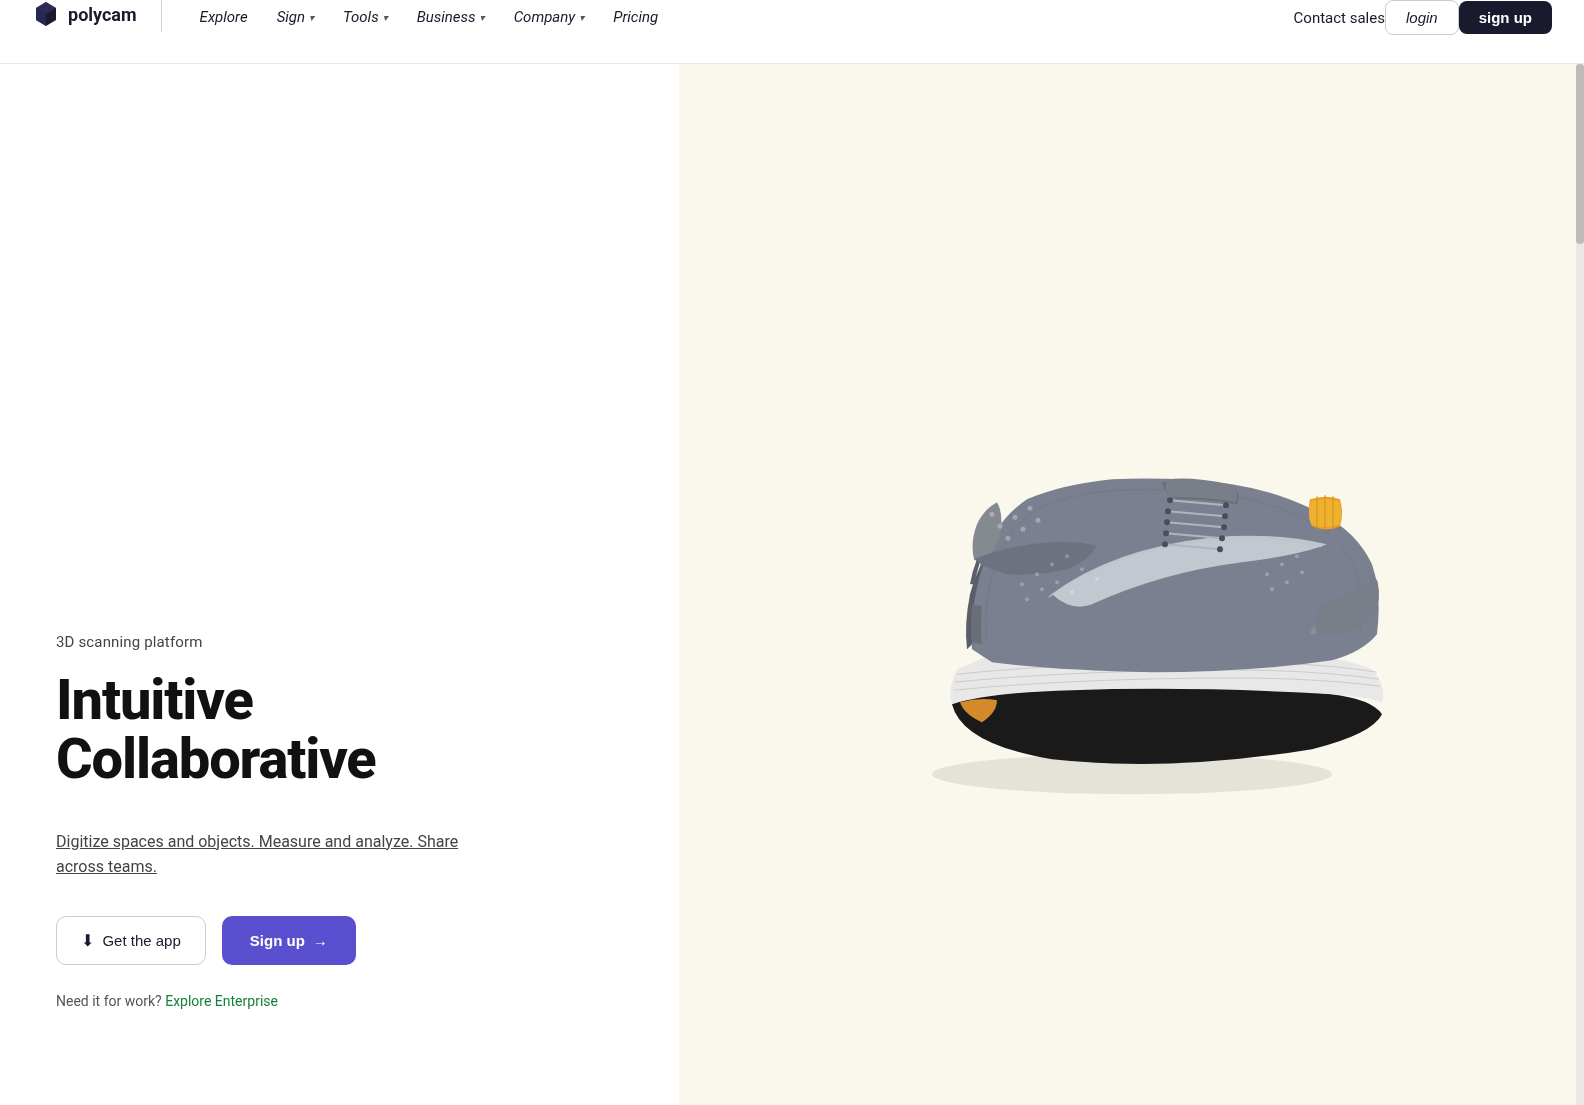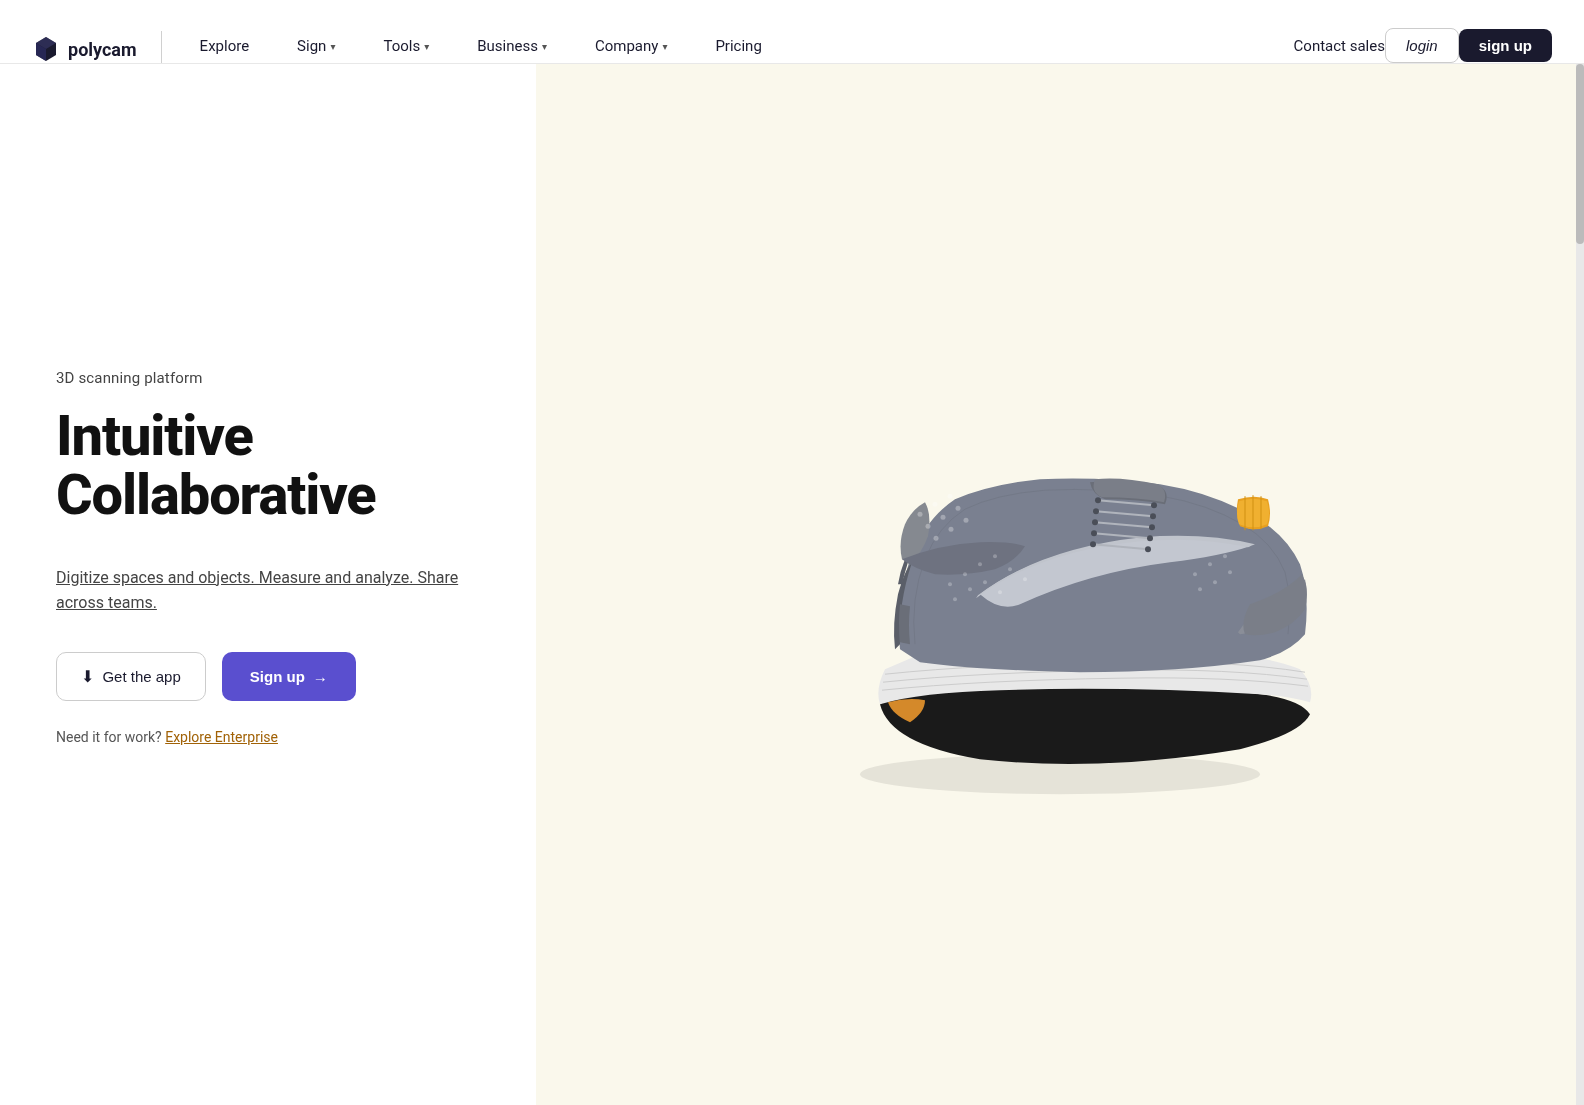--- a/index.html
+++ b/index.html
@@ -7,21 +7,21 @@
       font-family: -apple-system, BlinkMacSystemFont, 'Segoe UI', Roboto, sans-serif;
       background: #fff;
       width: 1584px;
       min-height: 1105px;
       overflow-x: hidden;
     }
 
     
     nav {
       display: flex;
-      align-items: flex-end;
+      align-items: flex-start;
       height: 64px;
       padding: 0 32px;
       border-bottom: 1px solid #e8e8e8;
       background: #fff;
       position: relative;
       z-index: 100;
     }
     .nav-logo {
       display: flex;
       align-items: center;
@@ -38,22 +38,23 @@
     }
     .nav-divider {
       width: 1px;
       height: 32px;
       background: #d0d0d0;
       margin-right: 24px;
     }
     .nav-links {
       display: flex;
       align-items: center;
-      gap: 20px;
+      gap: 1px;
       flex: 1;
+      font-style: italic;
     }
     .nav-item {
       display: flex;
       align-items: center;
       gap: 4px;
       padding: 8px 14px;
       font-size: 15px;
       color: #1a1a2e;
       cursor: pointer;
       border-radius: 6px;
@@ -96,26 +97,26 @@
       cursor: pointer;
       font-weight: 600;
     }
 
     
     .hero {
       display: flex;
       height: calc(1105px - 64px);
     }
     .hero-left {
-      width: 536px;
+      width: 679px;
       background: #fff;
       display: flex;
       flex-direction: column;
-      justify-content: center;
-      padding: 0 56px 55px 56px;
+      justify-content: flex-end;
+      padding: 0 56px 96px 56px;
     }
     .hero-right {
       flex: 1;
       background: #faf8ec;
       position: relative;
       display: flex;
       align-items: center;
       justify-content: center;
       overflow: hidden;
     }
@@ -172,22 +173,21 @@
       color: #fff;
       font-size: 15px;
       cursor: pointer;
       font-weight: 600;
     }
     .hero-enterprise {
       font-size: 14px;
       color: #555;
     }
     .hero-enterprise a {
-      color: #a16207;
-      text-decoration: underline;
+      color: #15803d;
       cursor: pointer;
     }
 
     
     .shoe-container {
       position: absolute;
       width: 560px;
       height: 520px;
       top: 50%;
       left: 50%;

